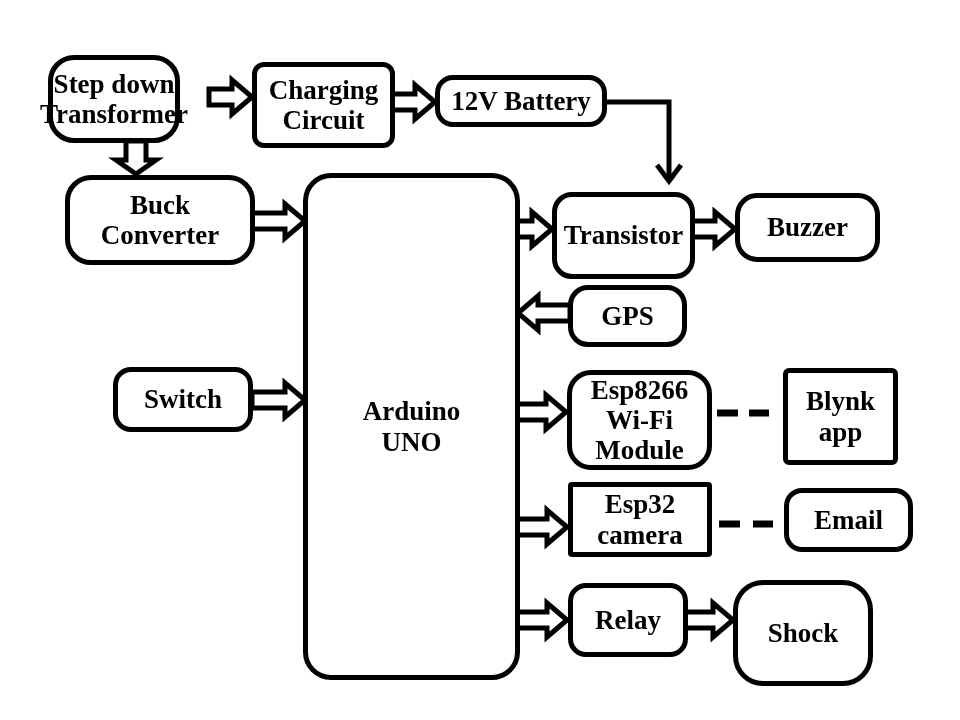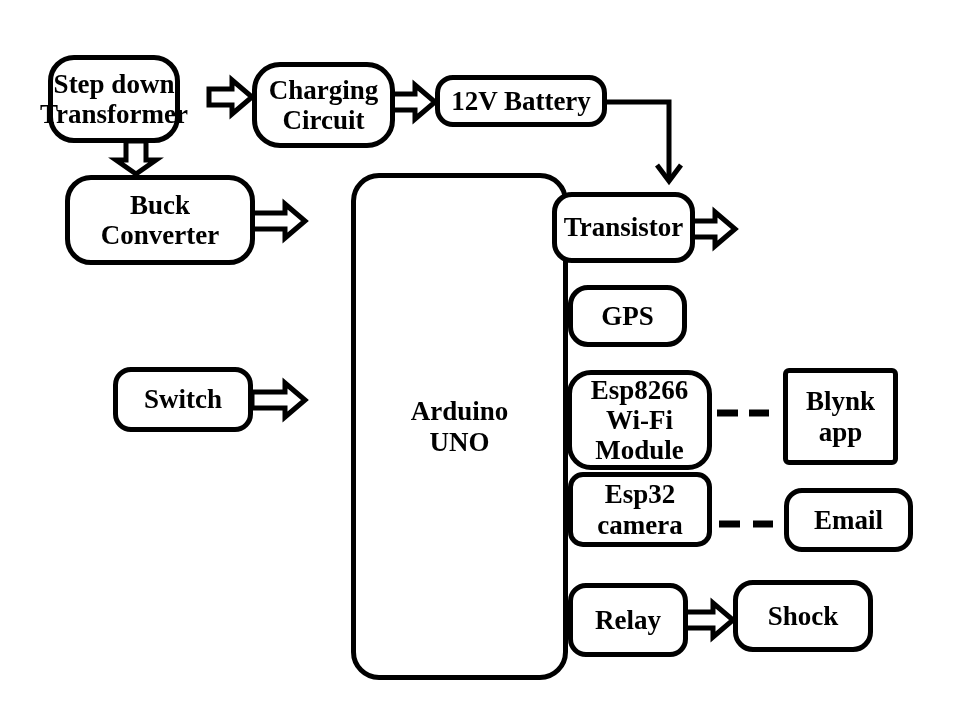--- a/index.html
+++ b/index.html
@@ -35,34 +35,34 @@
     text-align: center;
     font-weight: bold;
     font-size: 27px;
     line-height: 1.12;
     color: #000000;
     white-space: pre-line;
     z-index: 2;
   }
   
   #n-transformer { left: 48px;  top: 55px;  width: 132px; height: 88px;  border-radius: 26px; }
-  #n-charging    { left: 252px; top: 62px;  width: 143px; height: 86px;  border-radius: 28px; }
+  #n-charging    { left: 252px; top: 62px;  width: 143px; height: 86px;  border-radius: 12px; }
   #n-battery     { left: 435px; top: 75px;  width: 172px; height: 52px;  border-radius: 18px; }
   #n-buck        { left: 65px;  top: 175px; width: 190px; height: 90px;  border-radius: 26px; }
-  #n-arduino     { left: 303px; top: 173px; width: 217px; height: 507px; border-radius: 28px; margin-left: 48px; }
-  #n-transistor  { left: 552px; top: 192px; width: 143px; height: 71px;  border-radius: 20px; }
+  #n-arduino     { left: 303px; top: 173px; width: 217px; height: 507px; border-radius: 28px; }
+  #n-transistor  { left: 552px; top: 192px; width: 143px; height: 87px;  border-radius: 20px; }
   #n-buzzer      { left: 735px; top: 193px; width: 145px; height: 69px;  border-radius: 22px; }
   #n-gps         { left: 568px; top: 285px; width: 119px; height: 62px;  border-radius: 20px; }
   #n-switch      { left: 113px; top: 367px; width: 140px; height: 65px;  border-radius: 18px; }
   #n-esp8266     { left: 567px; top: 370px; width: 145px; height: 100px; border-radius: 24px; }
   #n-blynk       { left: 783px; top: 368px; width: 115px; height: 97px;  border-radius: 6px; }
-  #n-esp32       { left: 568px; top: 472px; width: 144px; height: 75px;  border-radius: 15px; }
+  #n-esp32       { left: 568px; top: 482px; width: 144px; height: 75px;  border-radius: 4px; }
   #n-email       { left: 784px; top: 488px; width: 129px; height: 64px;  border-radius: 18px; text-align: right; }
   #n-relay       { left: 568px; top: 583px; width: 120px; height: 74px;  border-radius: 18px; }
-  #n-shock       { left: 733px; top: 580px; width: 140px; height: 72px;  border-radius: 20px; }
+  #n-shock       { left: 733px; top: 580px; width: 140px; height: 106px;  border-radius: 30px; }
 
   .block-arrow { fill: #ffffff; stroke: #000000; stroke-width: 5; stroke-linejoin: miter; }
   .thin-line   { fill: none; stroke: #000000; stroke-width: 5; }
   .dash-line   { fill: none; stroke: #000000; stroke-width: 7; }
 </style>
 </head>
 <body>
 
 <div class="stage">
 
@@ -93,20 +93,21 @@
   <div class="node" id="n-transformer">Step down
 Transformer</div>
   <div class="node" id="n-charging">Charging
 Circuit</div>
   <div class="node" id="n-battery">12V Battery</div>
   <div class="node" id="n-buck">Buck
 Converter</div>
   <div class="node" id="n-arduino">Arduino
 UNO</div>
   <div class="node" id="n-transistor">Transistor</div>
+  <div class="node" id="n-buzzer">Buzzer</div>
   <div class="node" id="n-switch">Switch</div>
   <div class="node" id="n-gps">GPS</div>
   <div class="node" id="n-esp8266">Esp8266
 Wi-Fi
 Module</div>
   <div class="node" id="n-blynk">Blynk
 app</div>
   <div class="node" id="n-esp32">Esp32
 camera</div>
   <div class="node" id="n-email">Email</div>

